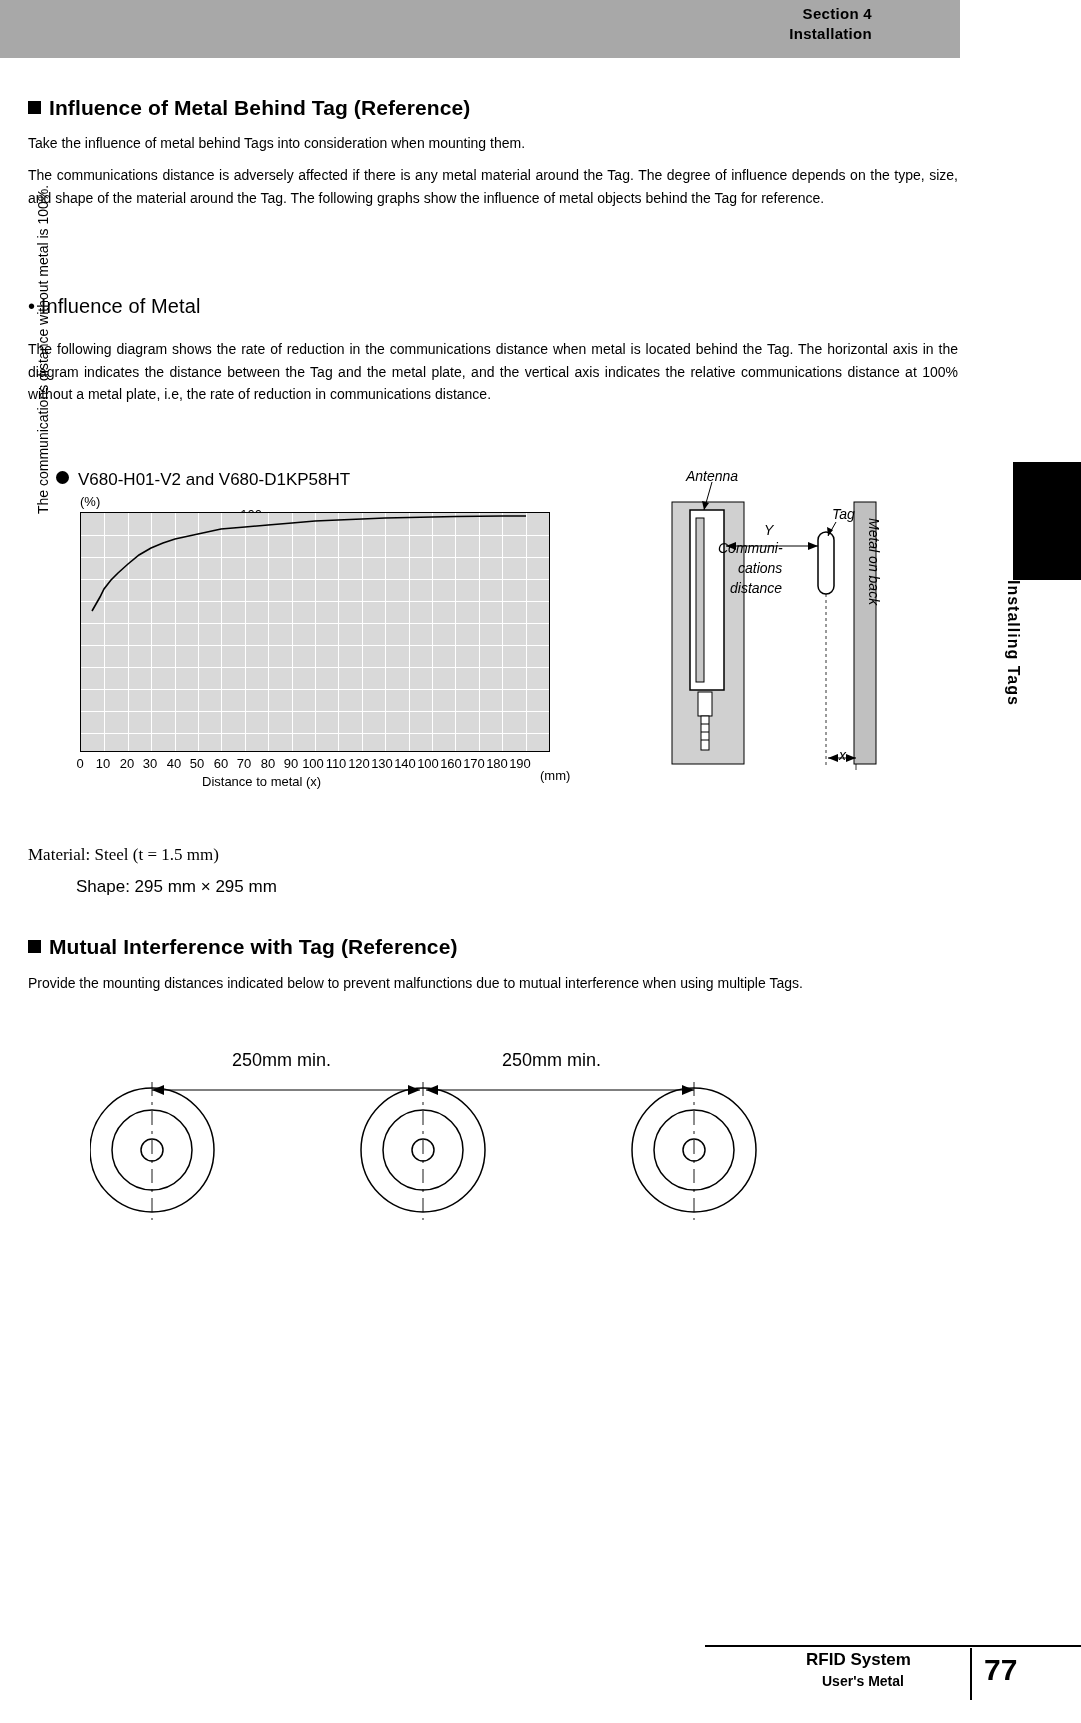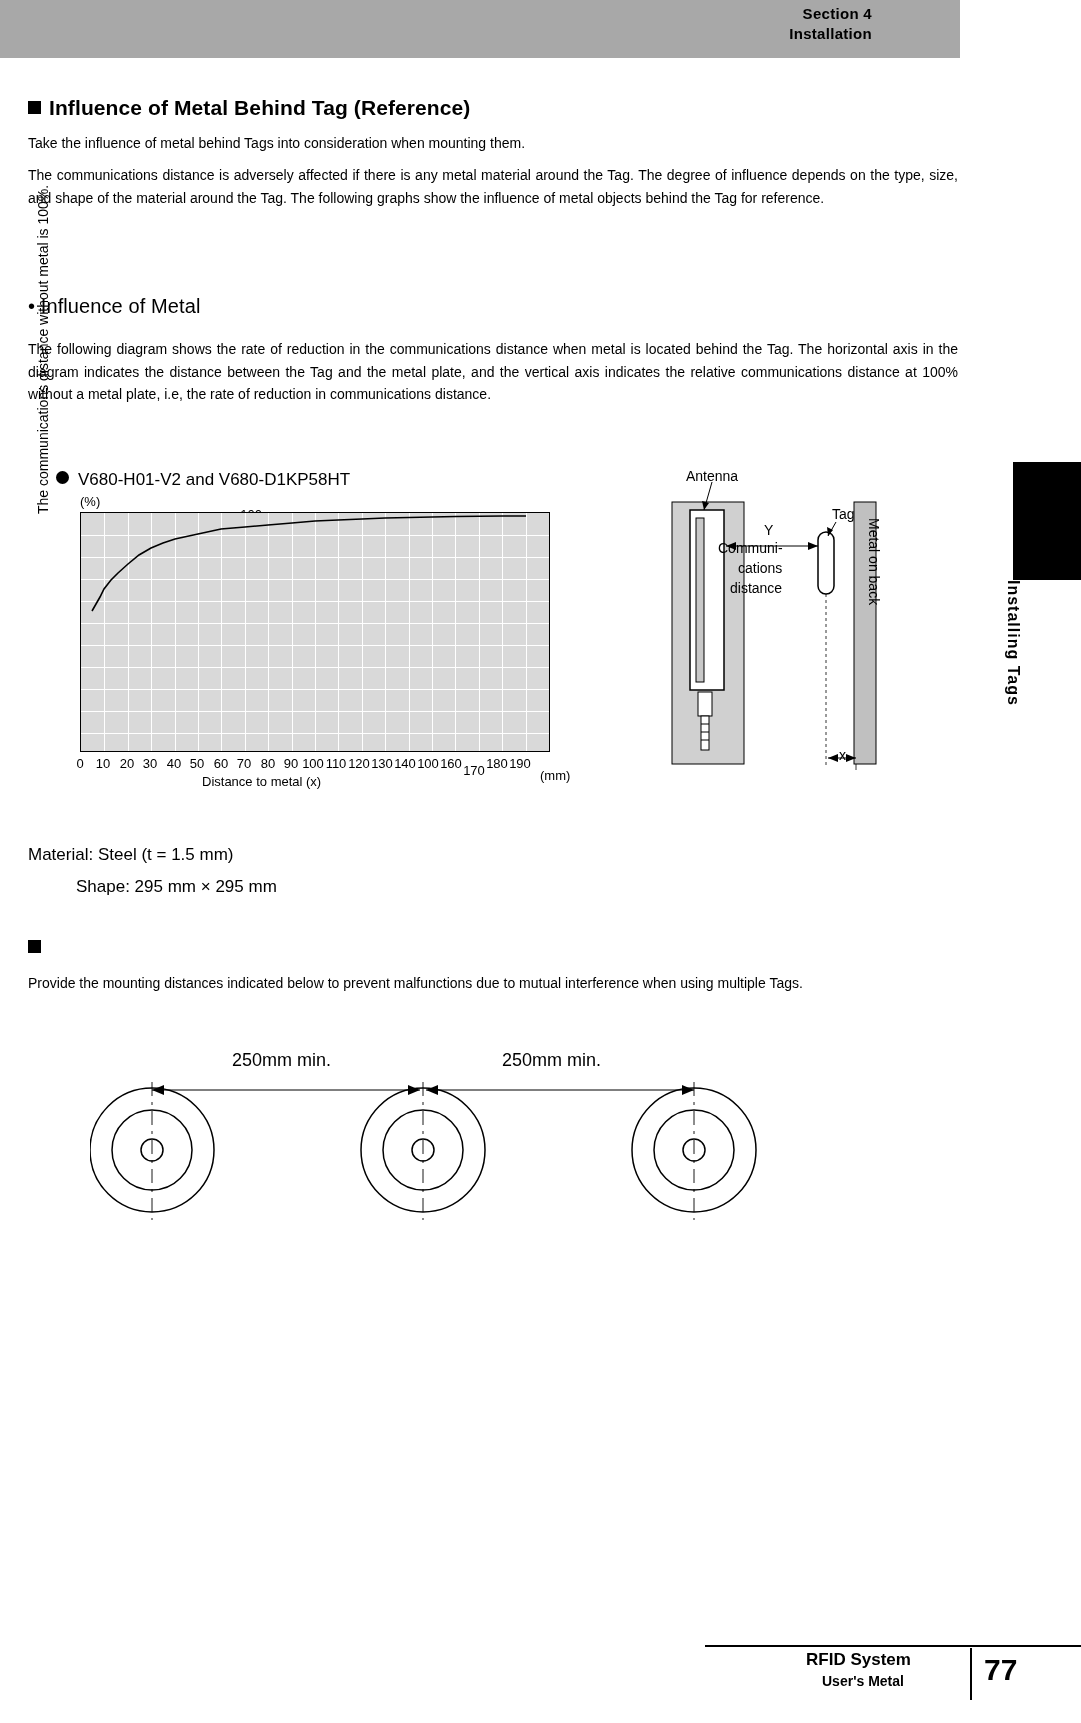--- a/index.html
+++ b/index.html
@@ -70,21 +70,21 @@
   .xaxis-label{ position:absolute; top:304px; left:174px; font-size:13px;}
   .xunit{ position:absolute; top:286px; left:512px; font-size:13px;margin-top:12px;}
   .ylabel{
     position:absolute; left:6px; top:44px; width:230px;
     font-size:14px; line-height:1.3;
     transform:rotate(-90deg); transform-origin:left top;
     white-space:nowrap;
   }
   .ylabel span{ display:block; }
   
-  .ant{ position:absolute; left:660px; top:470px; width:380px; height:330px; }
+  .ant{ position:absolute; left:660px; top:470px; width:380px; height:330px;font-style:italic; }
   .ant svg{ position:absolute; left:0; top:0; }
   .ant .lbl{ position:absolute; font-size:14px; white-space:nowrap; }
   .ant .vlbl{ position:absolute; font-size:14px; white-space:nowrap;
     transform:rotate(90deg); transform-origin:left top; }
   
   .mat{ position:absolute; font-size:17px; }
   
   .mi{ position:absolute; left:90px; top:1060px; width:700px; height:200px; }
   .mi .dimtext{ position:absolute; font-size:18px; }
   .foot-line{ position:absolute; left:705px; top:1645px; width:376px; height:2px; background:#000; }
@@ -202,21 +202,21 @@
     <div class="xtick" style="left:203px;">70</div>
     <div class="xtick" style="left:227px;">80</div>
     <div class="xtick" style="left:250px;">90</div>
     <div class="xtick" style="left:272px;">100</div>
     <div class="xtick" style="left:295px;">110</div>
     <div class="xtick" style="left:318px;">120</div>
     <div class="xtick" style="left:341px;">130</div>
     <div class="xtick" style="left:364px;">140</div>
     <div class="xtick" style="left:387px;">100</div>
     <div class="xtick" style="left:410px;">160</div>
-    <div class="xtick" style="left:433px;margin-top:7px;">170</div>
+    <div class="xtick" style="left:433px;">170</div>
     <div class="xtick" style="left:456px;">180</div>
     <div class="xtick" style="left:479px;">190</div>
     <div class="xunit">(mm)</div>
     <div class="xaxis-label">Distance to metal (x)</div>
   </div>
 
   <div class="ant">
     <svg width="380" height="320">
 
       <rect x="12" y="32" width="72" height="262" fill="#d0d0d0" stroke="#000" stroke-width="1"></rect>
@@ -252,26 +252,26 @@
     <div class="lbl" style="left:26px; top:-2px;">Antenna</div>
     <div class="lbl" style="left:172px; top:36px;">Tag</div>
     <div class="lbl" style="left:104px; top:52px;">Y</div>
     <div class="lbl" style="left:58px; top:70px;">Communi-</div>
     <div class="lbl" style="left:78px; top:90px;">cations</div>
     <div class="lbl" style="left:70px; top:110px;">distance</div>
     <div class="vlbl" style="left:222px; top:48px;">Metal on back</div>
     <div class="lbl" style="left:179px; top:277px;">x</div>
   </div>
 
-  <div class="mat" style="left:28px; top:845px;">Material: Steel (t = 1.5 mm)</div>
+  <div class="mat" style="left:28px; top:845px;font-family:Liberation Serif, serif;">Material: Steel (t = 1.5 mm)</div>
   <div class="mat" style="left:28px; top:877px;margin-left:48px;">Shape: 295 mm × 295 mm</div>
 
   <div class="h-block" style="left:28px; top:935px; width:930px;">
     <h2 class="sec">
-      <span class="sq"></span>
+      <span class="sq"></span><span>Mutual Interference with Tag (Reference)</span>
     </h2>
   </div>
   <div class="h-block" style="left:28px; top:972px; width:930px;">
     <p class="body">Provide the mounting distances indicated below to prevent malfunctions due to mutual interference when using multiple Tags.</p>
   </div>
 
   <div class="mi">
     <svg width="700" height="200">
 
       <line x1="62" y1="30" x2="330" y2="30" stroke="#000" stroke-width="1"></line>

